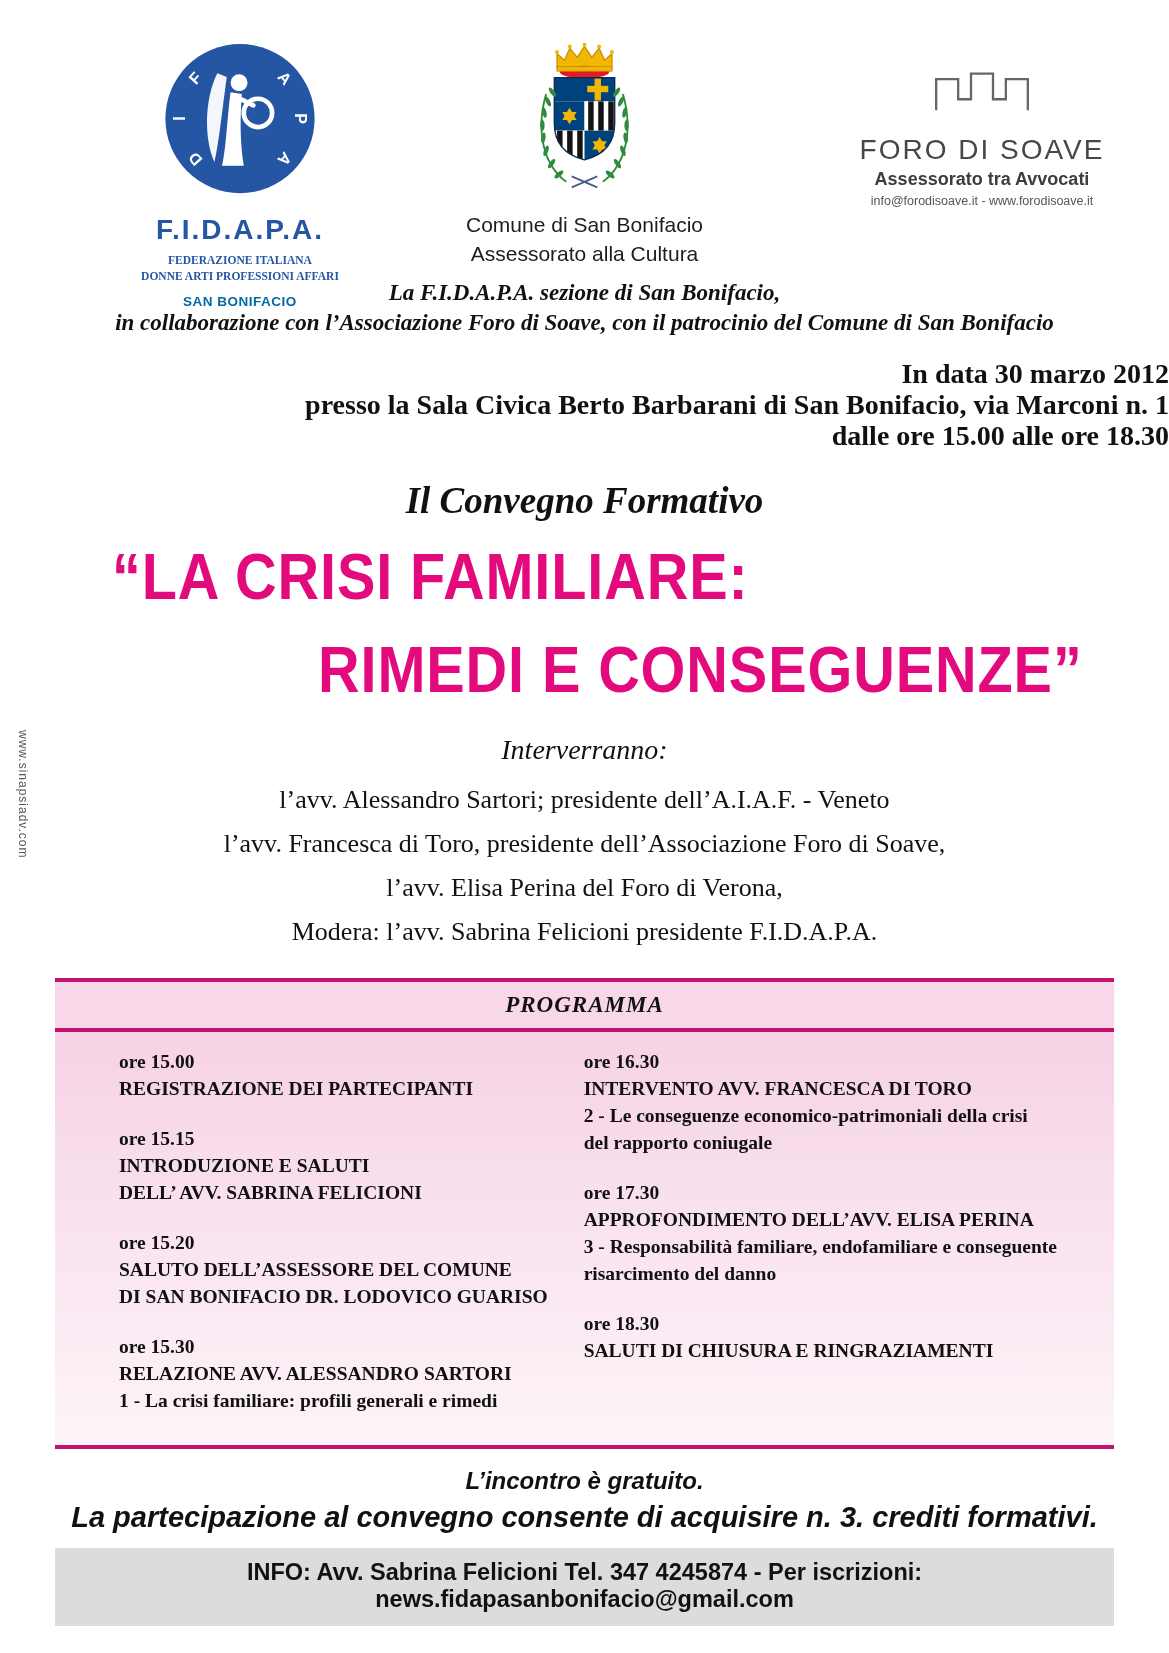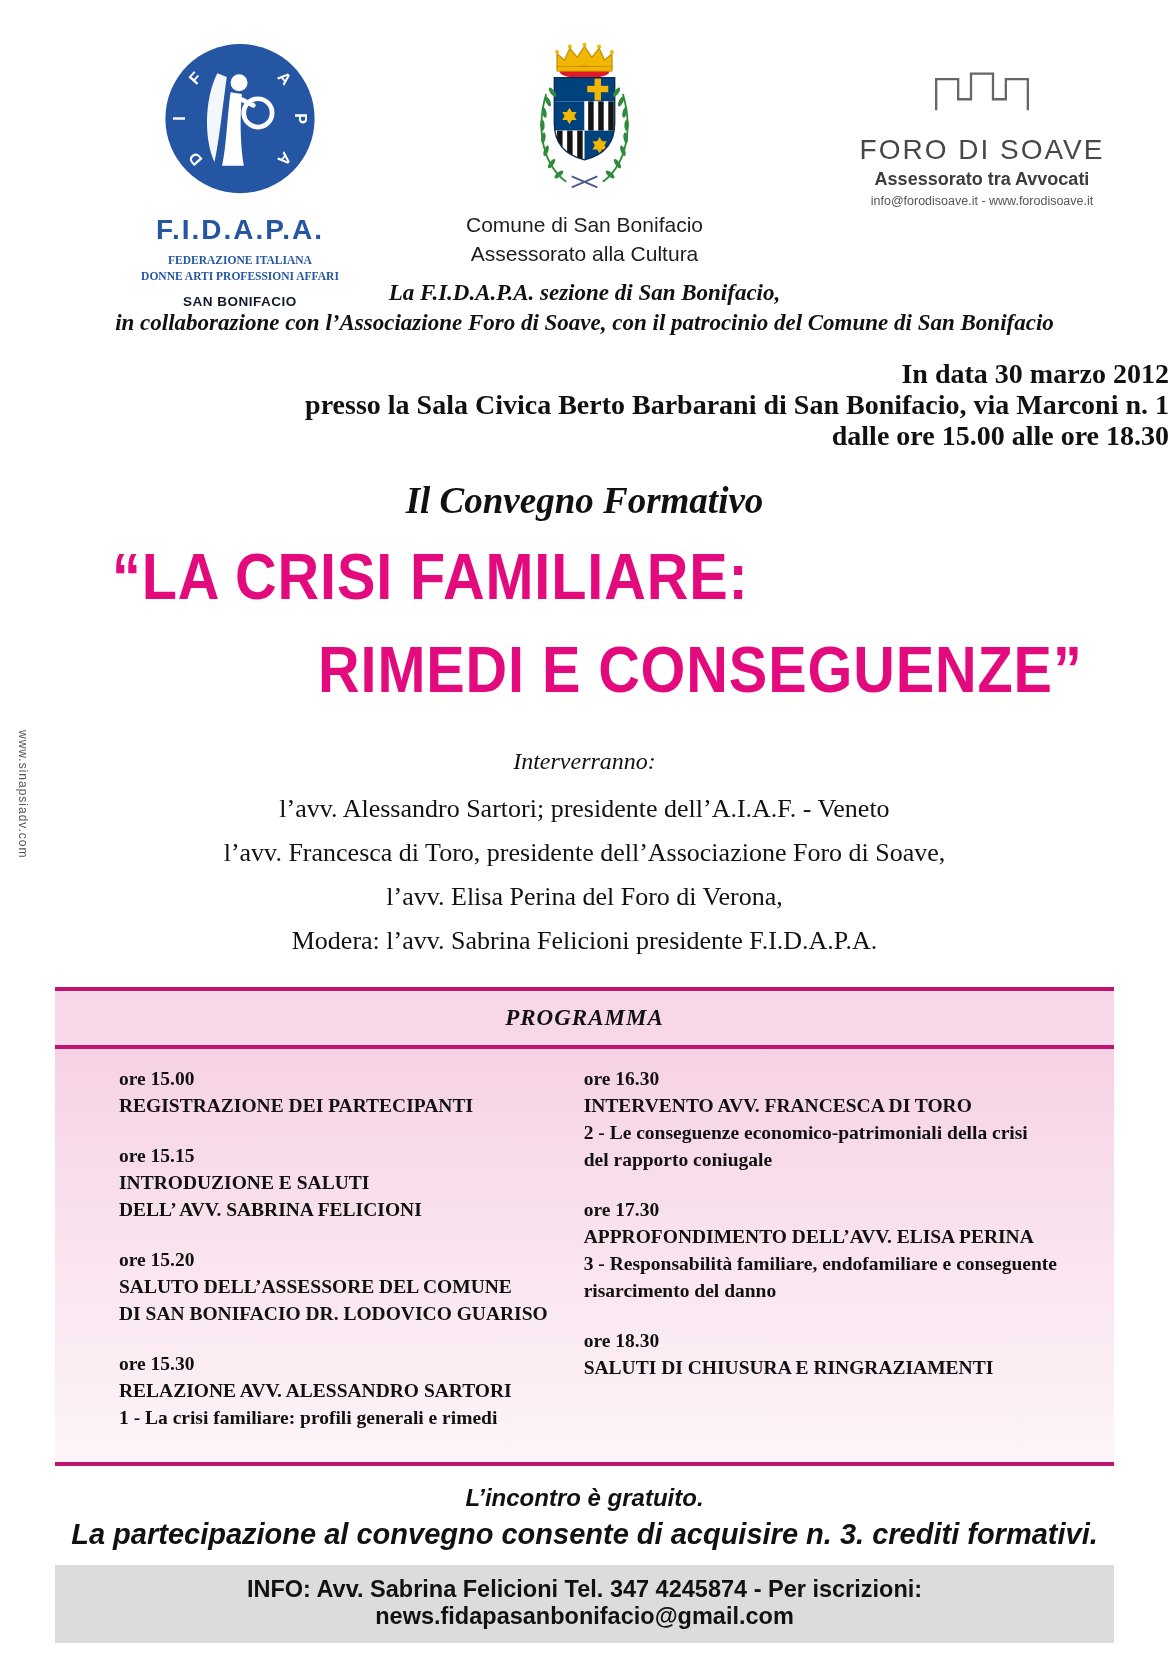--- a/index.html
+++ b/index.html
@@ -8,21 +8,21 @@
     position:relative; width:1169px; height:1653px; background:#fff;
     font-family:"Liberation Serif", serif; color:#111; overflow:hidden;
   }
   
   .logo-fidapa { position:absolute; left:108px; top:36px; width:264px; text-align:center; }
   .fidapa-acronym { margin-top:6px; font-family:"Liberation Sans",sans-serif; font-weight:bold;
     font-size:28px; letter-spacing:2px; color:#2456a4; }
   .fidapa-sub { margin-top:6px; font-family:Liberation Serif, serif; font-weight:bold;
     font-size:11.5px; line-height:16px; color:#2456a4; }
   .fidapa-city { margin-top:10px; font-family:"Liberation Sans",sans-serif; font-weight:bold;
-    font-size:13.5px; color:#0f172a; letter-spacing:0.5px; }
+    font-size:13.5px; color:#0369a1; letter-spacing:0.5px; }
   .logo-comune { position:absolute; left:50%; top:30px; transform:translateX(-50%); text-align:center; }
   .comune-name { margin-top:4px; font-family:"Liberation Sans",sans-serif; font-size:21px;
     line-height:29px; color:#1d1d1d; }
   .logo-foro { position:absolute; right:52px; top:68px; width:270px; text-align:center;
     font-family:"Liberation Sans",sans-serif; }
   .foro-name { font-size:28px; letter-spacing:2px; color:#474747; margin-top:16px; }
   .foro-sub { font-size:18px; font-weight:bold; color:#3d3d3d; margin-top:3px; }
   .foro-contact { font-size:12.5px; color:#555; margin-top:4px; }
   
   .content { padding-top:278px; }
@@ -32,28 +32,28 @@
   .date-block { font-weight:bold; font-size:28px; line-height:31px; margin-top:20px;text-align:right; }
   .event-type { font-style:italic; font-weight:bold; font-size:37px; margin-top:28px; }
   
   .big-title { margin-top:20px; color:#e30a7d; }
   .big-title .tline { display:block; line-height:70px; }
   .cond { display:inline-block; transform:scaleX(0.9); transform-origin:left center;
     font-family:"Liberation Sans",sans-serif; font-weight:bold; font-size:64px; letter-spacing:1px; }
   .tline1 { margin-left:112px; }
   .tline2 { margin-left:318px; margin-top:6px; }
   
-  .speakers-heading { font-style:italic; font-size:24px; margin-top:26px; }
+  .speakers-heading { font-style:italic; font-size:28px; margin-top:12px; }
   .speakers { margin-top:12px; }
   .speaker-line { font-size:26px; line-height:44px; }
   .speaker-line b { font-weight:normal;text-align:right; }
   
   .prog { margin:24px 55px 0; }
   .rule { height:4px; background:#c0136f; }
-  .prog-header { background:#f8d8e8; height:54px; display:flex; align-items:center; justify-content:center;
+  .prog-header { background:#f8d8e8; height:46px; display:flex; align-items:center; justify-content:center;
     font-style:italic; font-weight:bold; font-size:23px; letter-spacing:1px; }
   .prog-body { display:flex; background:linear-gradient(180deg,#f6d2e4 0%,#f9e2ee 45%,#fdf4f9 100%);
     padding:16px 16px 8px; }
   .prog-col { font-weight:bold; font-size:19.5px; line-height:27px; }
   .prog-col.left  { width:47%; padding-left:48px; }
   .prog-col.right { width:53%; padding-left:30px; padding-right:10px; }
   .prog-entry { margin-bottom:23px; }
   .prog-lines { white-space:pre-line; }
   
   .free { font-family:"Liberation Sans",sans-serif; font-style:italic; font-weight:bold;

